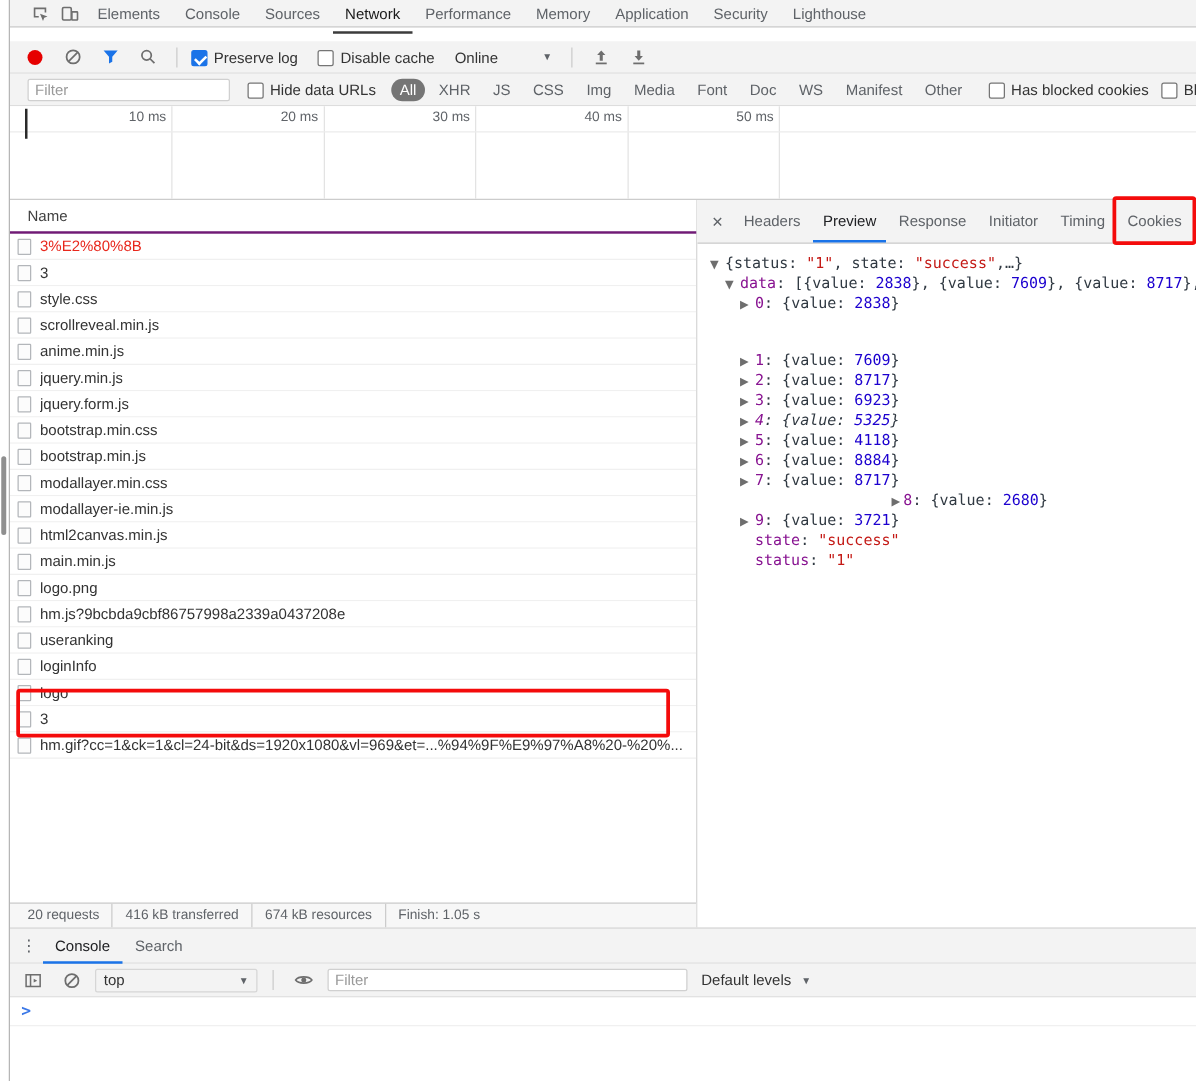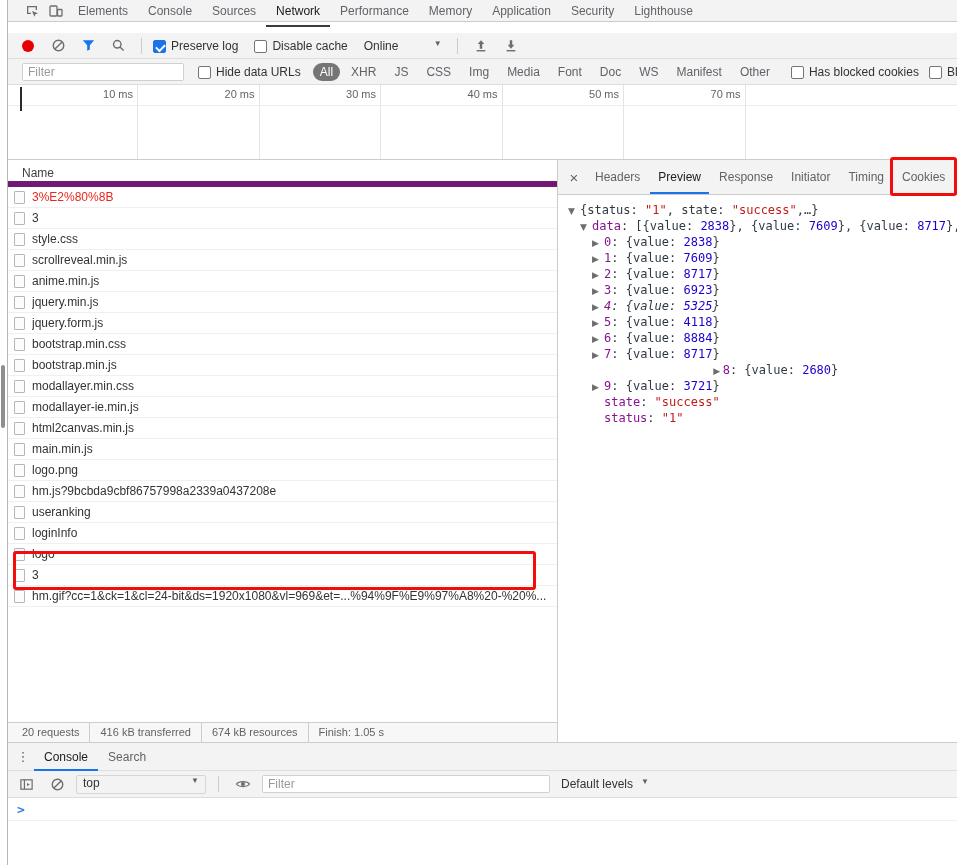--- a/index.html
+++ b/index.html
@@ -13,37 +13,37 @@
 .icon-btn{display:inline-flex;align-items:center;justify-content:center;width:24px;height:24px;flex:none}
 .main-tab{padding:0 10px;height:32px;line-height:32px;color:#5f6368;flex:none;cursor:default}
 .main-tab.active{color:#1a1a1a;box-shadow:inset 0 -2px 0 #3c3c3c}
 .net-toolbar{position:absolute;left:0;top:33px;width:100%;height:26px;border-bottom:1px solid #ddd;padding-left:8px;gap:6px}
 .record-dot{width:12px;height:12px;border-radius:50%;background:var(--record-red,#e60000)}
 .vsep{width:1px;height:16px;background:#ccc;margin:0 5px;flex:none}
 .cb-group{display:inline-flex;align-items:flex-end;gap:5px;margin-right:10px;flex:none}
 .cb{width:13px;height:13px;border:1px solid #757575;border-radius:2px;background:#fff;position:relative;flex:none}
 .cb.checked{background:var(--accent-blue,#1a73e8);border-color:var(--accent-blue,#1a73e8)}
 .cb.checked::after{content:"";position:absolute;left:2px;top:3px;width:7px;height:4px;border-left:2px solid #fff;border-bottom:2px solid #fff;transform:rotate(-45deg)}
-.select-like{display:inline-flex;align-items:flex-start;justify-content:space-between;flex:none}
+.select-like{display:inline-flex;align-items:center;justify-content:space-between;flex:none}
 .throttle{width:78px;margin-right:4px}
 .dd-arrow{font-size:8px;color:#5f6368}
 .filter-row{position:absolute;left:0;top:59px;width:100%;height:26px;border-bottom:1px solid #ddd;padding-left:14px}
 .text-input{height:18px;border:1px solid #d0d0d0;border-radius:2px;background:#fff;font:12px "Liberation Sans","DejaVu Sans",sans-serif;color:#333;padding:0 5px;outline:none}
 .text-input::placeholder{color:#9a9a9a}
 .net-filter-input{width:162px;margin-right:14px}
 .pill{padding:2px 7px;margin:0 2px;color:#5f6368;flex:none}
 .pill.active{background:#757575;color:#fff;border-radius:9px}
 .timeline{position:absolute;left:0;top:85px;width:100%;height:75px;border-bottom:1px solid #ccc;background:#fff;display:flex}
 .tl-cell{width:121.5px;height:100%;border-right:1px solid #e3e3e3;flex:none}
 .tl-cell:first-child{width:130px}
 .tl-label{display:block;text-align:right;padding:3px 4px 0 0;font-size:11px;color:#5f6368}
 .tl-underline{position:absolute;left:0;top:20px;width:100%;height:1px;background:#ececec}
 .tl-cursor{position:absolute;left:12px;top:2px;width:2px;height:24px;background:#2a2a2a}
 .left-pane{position:absolute;left:0;top:160px;width:550px;height:582px;border-right:1px solid #ccc;background:#fff}
-.grid-header{height:27px;line-height:26px;border-bottom:6px solid #701a75;padding-left:14px;color:#404040;background:#fff}
+.grid-header{height:27px;line-height:26px;border-bottom:2px solid #701a75;padding-left:14px;color:#404040;background:#fff}
 .net-rows{position:absolute;left:0;top:27px;width:100%;height:535px;overflow:hidden}
 .net-row{height:21px;display:flex;align-items:center;padding-left:6px;border-bottom:1px solid #f0f0f0;background:#fff}
 .file-icon{width:11px;height:13px;border:1px solid #b3b6ba;background:#fcfcfc;border-radius:1px;margin-right:7px;flex:none}
 .net-name{white-space:nowrap;overflow:hidden;text-overflow:ellipsis;color:#333}
 .net-row.error .net-name{color:var(--error-red,#e8271c)}
 .rows-annotation{position:absolute;left:5px;top:364px;width:523px;height:39px;border:3px solid var(--annotation-red,#f40b0b);border-radius:3px;pointer-events:none;z-index:4}
 .summary-bar{position:absolute;left:0;bottom:0;width:100%;height:20px;border-top:1px solid #ccc;background:#f7f7f7;display:flex;align-items:center;font-size:11px;color:#5f6368;padding-left:4px}
 .sum-item{padding:0 10px;line-height:19px}
 .sum-item + .sum-item{border-left:1px solid #ccc}
 .right-pane{position:absolute;left:550px;top:160px;width:399px;height:582px;background:#fff}
@@ -221,23 +221,20 @@
 
       <div class="tl-cell">
         <span class="tl-label">40 ms</span>
       </div>
 
       <div class="tl-cell">
         <span class="tl-label">50 ms</span>
       </div>
 
 
-      <div class="tl-cell">
-        <span class="tl-label">70 ms</span>
-      </div>
 
     <div class="tl-underline"></div>
     <div class="tl-cursor"></div>
   </div>
 
   <div class="left-pane">
     <div class="grid-header"><span>Name</span></div>
     <div class="net-rows">
 
         <div class="net-row error">
@@ -364,21 +361,21 @@
 
         <span class="detail-tab"><span>Timing</span></span>
 
         <span class="detail-tab annotated"><span>Cookies</span></span>
 
     </div>
     <div class="tree">
         <div class="tree-line" style="padding-left: 10px;"><span class="tree-arrow">▼</span><span class="seg-plain">{status: </span><span class="seg-str">"1"</span><span class="seg-plain">, state: </span><span class="seg-str">"success"</span><span class="seg-plain">,…}</span></div>
         <div class="tree-line" style="padding-left: 22px;"><span class="tree-arrow">▼</span><span class="seg-key">data</span><span class="seg-plain">: [{value: </span><span class="seg-num">2838</span><span class="seg-plain">}, {value: </span><span class="seg-num">7609</span><span class="seg-plain">}, {value: </span><span class="seg-num">8717</span><span class="seg-plain">}, {val</span></div>
         <div class="tree-line" style="padding-left: 34px;"><span class="tree-arrow">▶</span><span class="seg-key">0</span><span class="seg-plain">: {value: </span><span class="seg-num">2838</span><span class="seg-plain">}</span></div>
-        <div class="tree-line" style="padding-left: 34px;"><span class="tree-arrow">▶</span><span class="seg-key">1</span><span class="seg-plain">: {value: </span><span class="seg-num">7609</span><span class="seg-plain">}</span></div>
+        <div class="tree-line" style="padding-left: 34px; margin-top: 30px;"><span class="tree-arrow">▶</span><span class="seg-key">1</span><span class="seg-plain">: {value: </span><span class="seg-num">7609</span><span class="seg-plain">}</span></div>
         <div class="tree-line" style="padding-left: 34px;"><span class="tree-arrow">▶</span><span class="seg-key">2</span><span class="seg-plain">: {value: </span><span class="seg-num">8717</span><span class="seg-plain">}</span></div>
         <div class="tree-line" style="padding-left: 34px;"><span class="tree-arrow">▶</span><span class="seg-key">3</span><span class="seg-plain">: {value: </span><span class="seg-num">6923</span><span class="seg-plain">}</span></div>
         <div class="tree-line" style="padding-left: 34px; font-style: italic;"><span class="tree-arrow">▶</span><span class="seg-key">4</span><span class="seg-plain">: {value: </span><span class="seg-num">5325</span><span class="seg-plain">}</span></div>
         <div class="tree-line" style="padding-left: 34px;"><span class="tree-arrow">▶</span><span class="seg-key">5</span><span class="seg-plain">: {value: </span><span class="seg-num">4118</span><span class="seg-plain">}</span></div>
         <div class="tree-line" style="padding-left: 34px;"><span class="tree-arrow">▶</span><span class="seg-key">6</span><span class="seg-plain">: {value: </span><span class="seg-num">8884</span><span class="seg-plain">}</span></div>
         <div class="tree-line" style="padding-left: 34px;"><span class="tree-arrow">▶</span><span class="seg-key">7</span><span class="seg-plain">: {value: </span><span class="seg-num">8717</span><span class="seg-plain">}</span></div>
         <div class="tree-line" style="padding-left: 34px; text-align: center;"><span class="tree-arrow">▶</span><span class="seg-key">8</span><span class="seg-plain">: {value: </span><span class="seg-num">2680</span><span class="seg-plain">}</span></div>
         <div class="tree-line" style="padding-left: 34px;"><span class="tree-arrow">▶</span><span class="seg-key">9</span><span class="seg-plain">: {value: </span><span class="seg-num">3721</span><span class="seg-plain">}</span></div>
         <div class="tree-line" style="padding-left: 34px;"><span class="tree-arrow"></span><span class="seg-key">state</span><span class="seg-plain">: </span><span class="seg-str">"success"</span></div>
         <div class="tree-line" style="padding-left: 34px;"><span class="tree-arrow"></span><span class="seg-key">status</span><span class="seg-plain">: </span><span class="seg-str">"1"</span></div>

